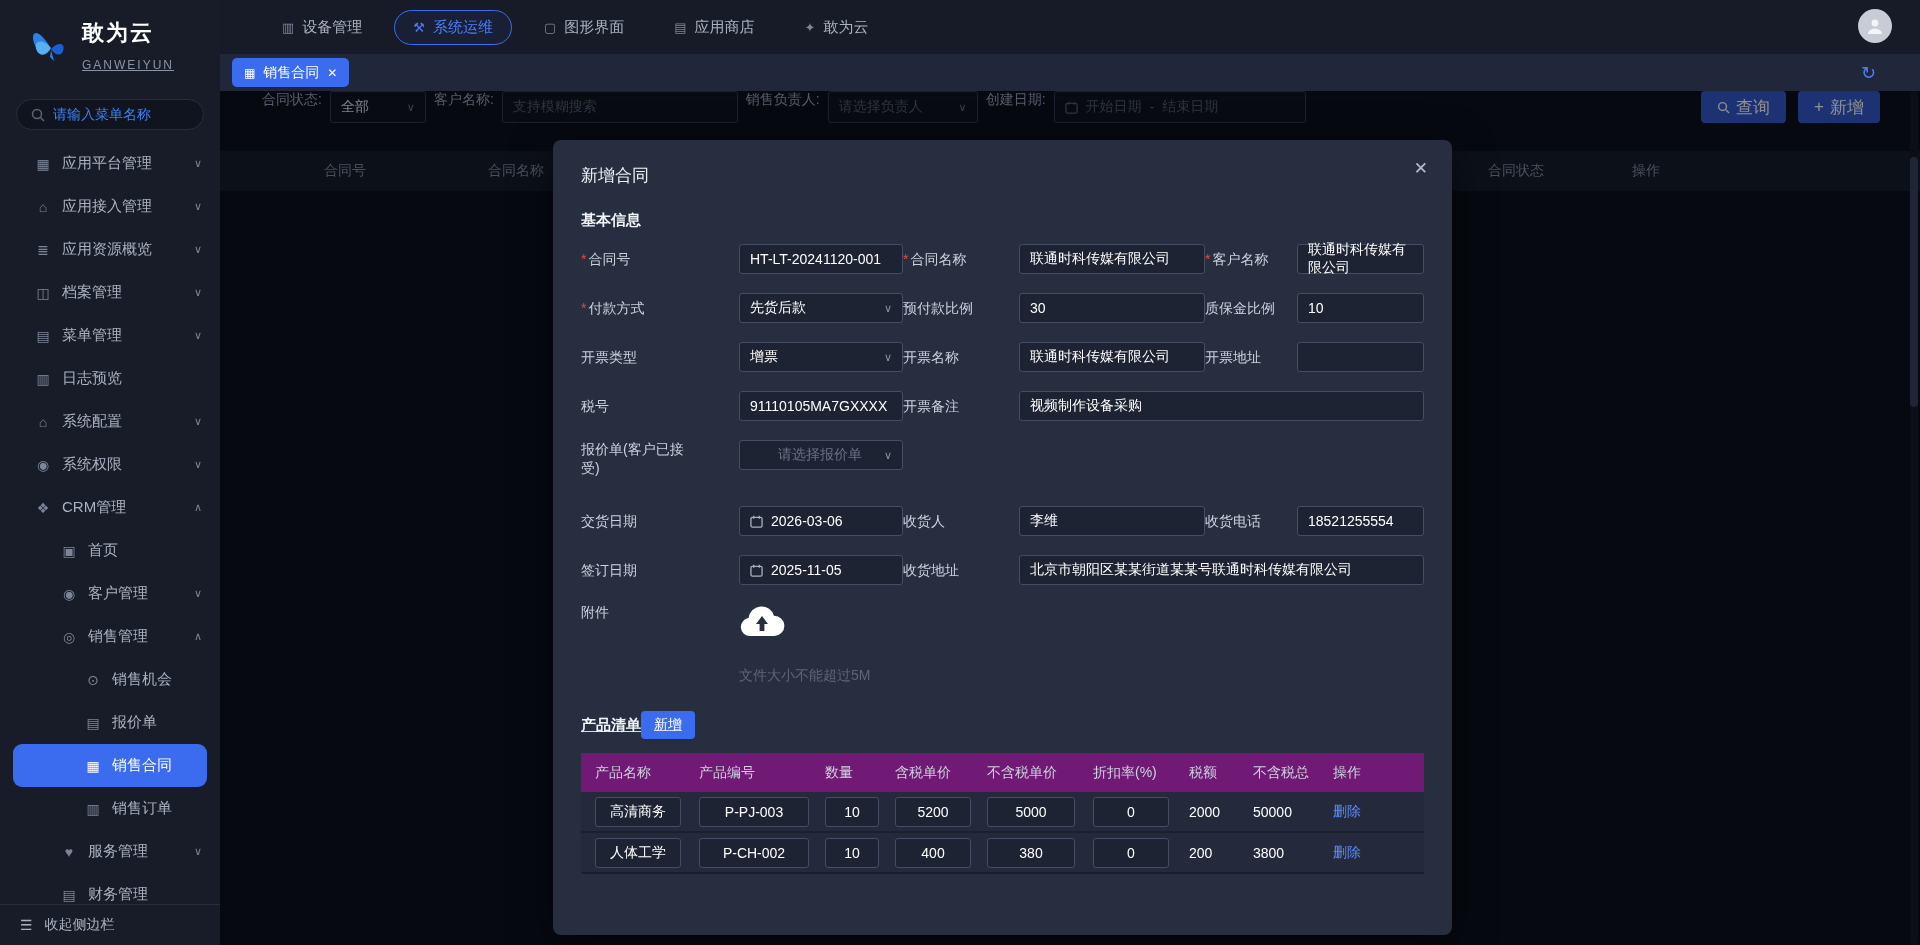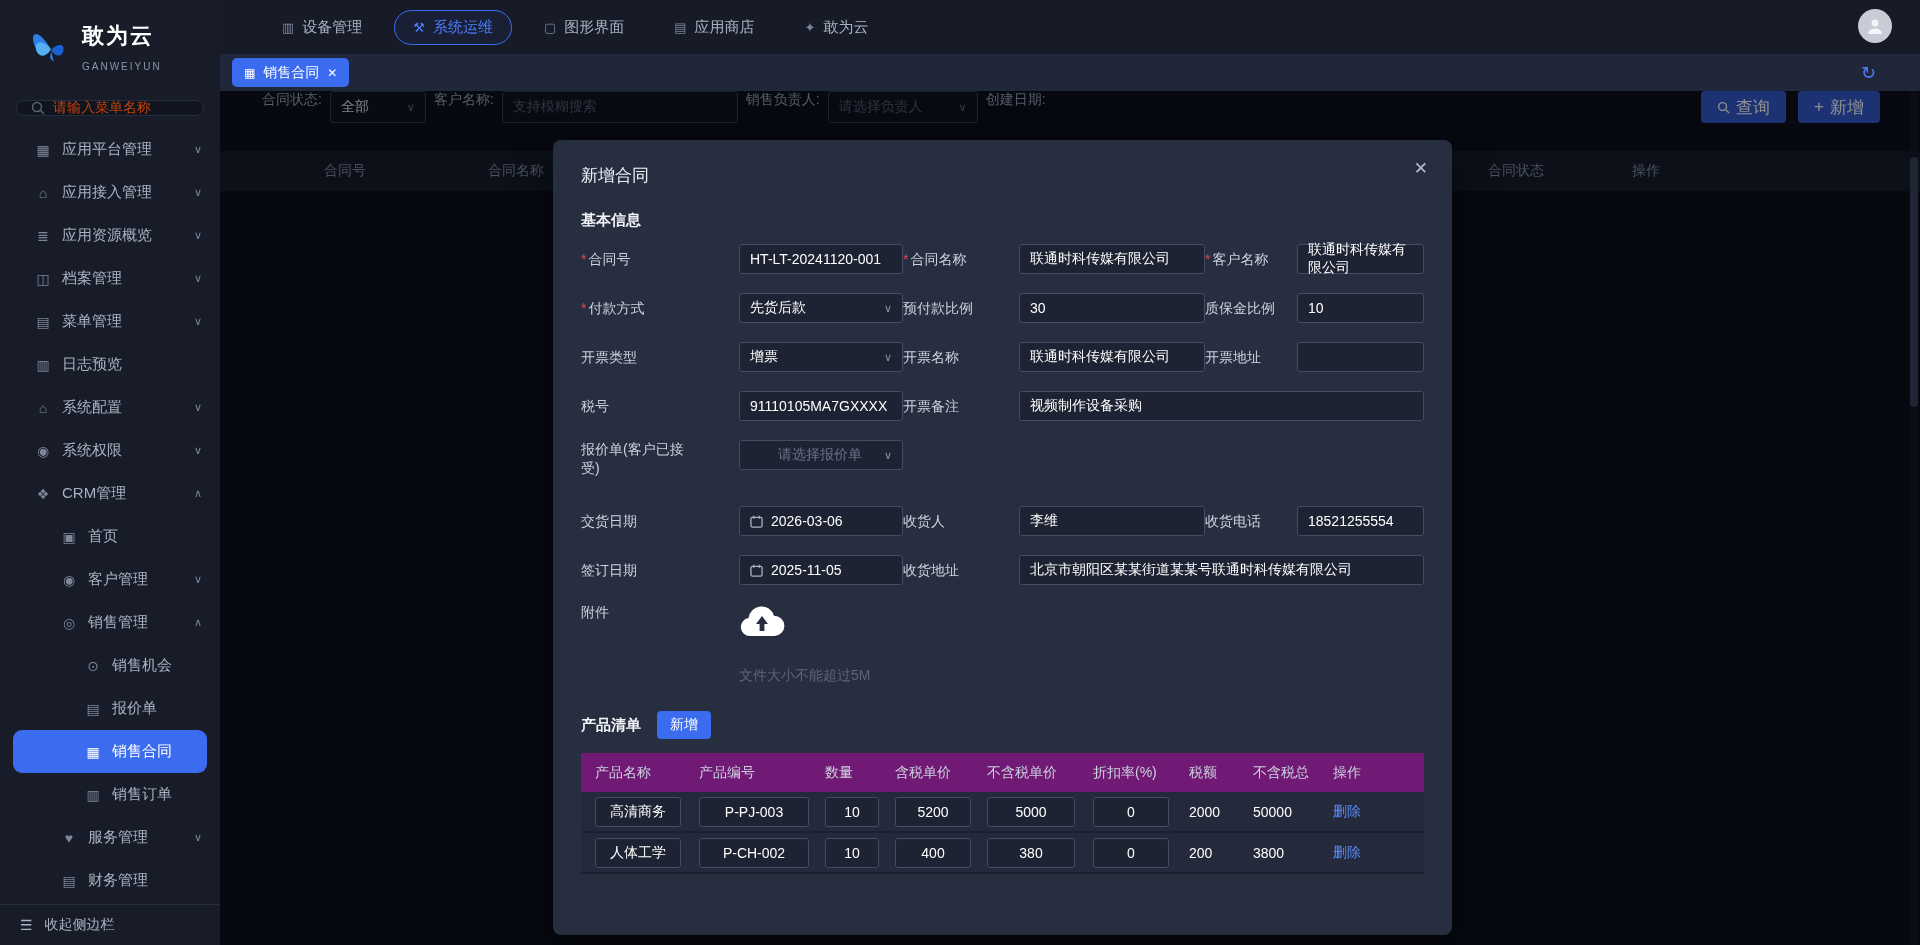--- a/index.html
+++ b/index.html
@@ -4,23 +4,23 @@
 <style>
   * { margin:0; padding:0; box-sizing:border-box; }
   html,body { width:1920px; height:945px; overflow:hidden; background:#0a0d15;
     font-family:"Liberation Sans","DejaVu Sans",sans-serif; color:#d6dbe6; font-size:14px; }
 
   
   .sidebar { position:absolute; left:0; top:0; width:220px; height:945px; background:#171c28; z-index:5; display:flex; flex-direction:column; }
   .brand { height:92px; display:flex; align-items:center; padding-left:28px; gap:10px; }
   .brand-text { display:flex; flex-direction:column; }
   .brand-name { color:#fff; font-size:22px; font-weight:bold; letter-spacing:2px; }
-  .brand-sub { color:#8b93a7; font-size:10px; letter-spacing:2px; margin-top:10px; }
-  .side-search { margin:8px 16px 6px; height:16px; background:#10141f; border:1px solid #262d3d; border-radius:16px;
-    display:flex; align-items:center; gap:8px; padding:0 14px; color:#c2410c; }
+  .brand-sub { color:#8b93a7; font-size:12px; letter-spacing:2px; margin-top:10px;text-decoration:underline; }
+  .side-search { margin:8px 16px 6px; height:32px; background:#10141f; border:1px solid #262d3d; border-radius:16px;
+    display:flex; align-items:center; gap:8px; padding:0 14px; color:#3b82f6; }
   .side-search svg { flex:0 0 auto; }
   .menu { flex:1 1 auto; overflow:hidden; margin-top:6px; position:relative; }
   .mi { height:43px; display:flex; align-items:center; gap:10px; color:#aab1c1; font-size:15px; cursor:pointer; position:relative; padding-right:18px; }
   .mi .ico { width:18px; text-align:center; color:#7d8599; font-size:14px; }
   .mi .chev { margin-left:auto; color:#7d8599; font-size:11px; }
   .mi.lvl0 { padding-left:34px; }
   .mi.lvl1 { padding-left:60px; }
   .mi.lvl2 { padding-left:84px; }
   .mi.active { background:#3b6cf0; border-radius:9px; margin:0 13px; padding-left:71px; color:#fff; }
   .mi.active .ico { color:#fff; }
@@ -78,21 +78,21 @@
   .fctl.wide { grid-column:4 / 7; }
   .fctl .chev { margin-left:auto; color:#8a92a6; font-size:11px; }
   .fctl .ph { color:#6a7188;margin-left:28px; }
   .frow.narrow { align-items:start; margin-bottom:28px; }
   .frow.narrow .fctl { margin-top:0; }
 
   .attach-row { display:grid; grid-template-columns:158px 1fr; margin-top:10px; }
   .attach-label { color:#ccd2de; }
   .upload-hint { color:#5d6577; margin:26px 0 0 158px; font-size:14px; }
 
-  .plist-head { display:flex; align-items:center; gap:16px; margin-top:26px; }
+  .plist-head { display:flex; align-items:center; gap:0; margin-top:26px;text-decoration:underline; }
   .plist-title { color:#f2f4f9; font-weight:bold; font-size:15px; }
   .btn-add-product { height:28px; background:#3b6cf0; border:none; border-radius:4px; color:#fff; padding:0 13px; font-size:14px; cursor:pointer; font-family:inherit; }
 
   .ptable { margin-top:14px; }
   .pt-row { display:flex; align-items:center; padding-left:14px; }
   .pt-head { background:#701a75; height:39px; color:#ccd2de; }
   .pt-body { background:#242a3b; height:41px; border-bottom:2px solid #1b202e; color:#fff; }
   .pt-col { flex:0 0 auto; display:flex; align-items:center; }
   .c-name{width:104px;} .c-code{width:126px;} .c-qty{width:70px;} .c-pt{width:92px;} .c-pn{width:106px;} .c-disc{width:96px;} .c-tax{width:64px;} .c-tot{width:80px;} .c-act{width:52px;}
   .cell-box { height:30px; background:#1d2332; border:1px solid #454d64; border-radius:3px; display:flex; align-items:center; justify-content:center; color:#fff; }
@@ -264,20 +264,30 @@
     <span class="f-label">客户名称:</span>
     <div class="f-box sel-customer">
       <span class="ph">支持模糊搜索</span>
     </div>
     <span class="f-label">销售负责人:</span>
     <div class="f-box sel-owner">
       <span class="ph">请选择负责人</span>
       <span class="chev">∨</span>
     </div>
     <span class="f-label">创建日期:</span>
+    <div class="f-box sel-dates">
+      <svg width="13" height="13" viewBox="0 0 14 14">
+        <rect x="1" y="2.5" width="12" height="10.5" rx="1.5" fill="none" stroke="#525a6e" stroke-width="1.4"></rect>
+        <line x1="4" y1="0.8" x2="4" y2="4" stroke="#525a6e" stroke-width="1.4"></line>
+        <line x1="10" y1="0.8" x2="10" y2="4" stroke="#525a6e" stroke-width="1.4"></line>
+      </svg>
+      <span>开始日期</span>
+      <span>-</span>
+      <span>结束日期</span>
+    </div>
     <div class="f-buttons">
       <button class="btn">
         <svg width="13" height="13" viewBox="0 0 14 14">
           <circle cx="6" cy="6" r="4.2" fill="none" stroke="#fff" stroke-width="1.5"></circle>
           <line x1="9.4" y1="9.4" x2="13" y2="13" stroke="#fff" stroke-width="1.5"></line>
         </svg>
         <span>查询</span>
       </button>
       <button class="btn">
         <span>+</span>

